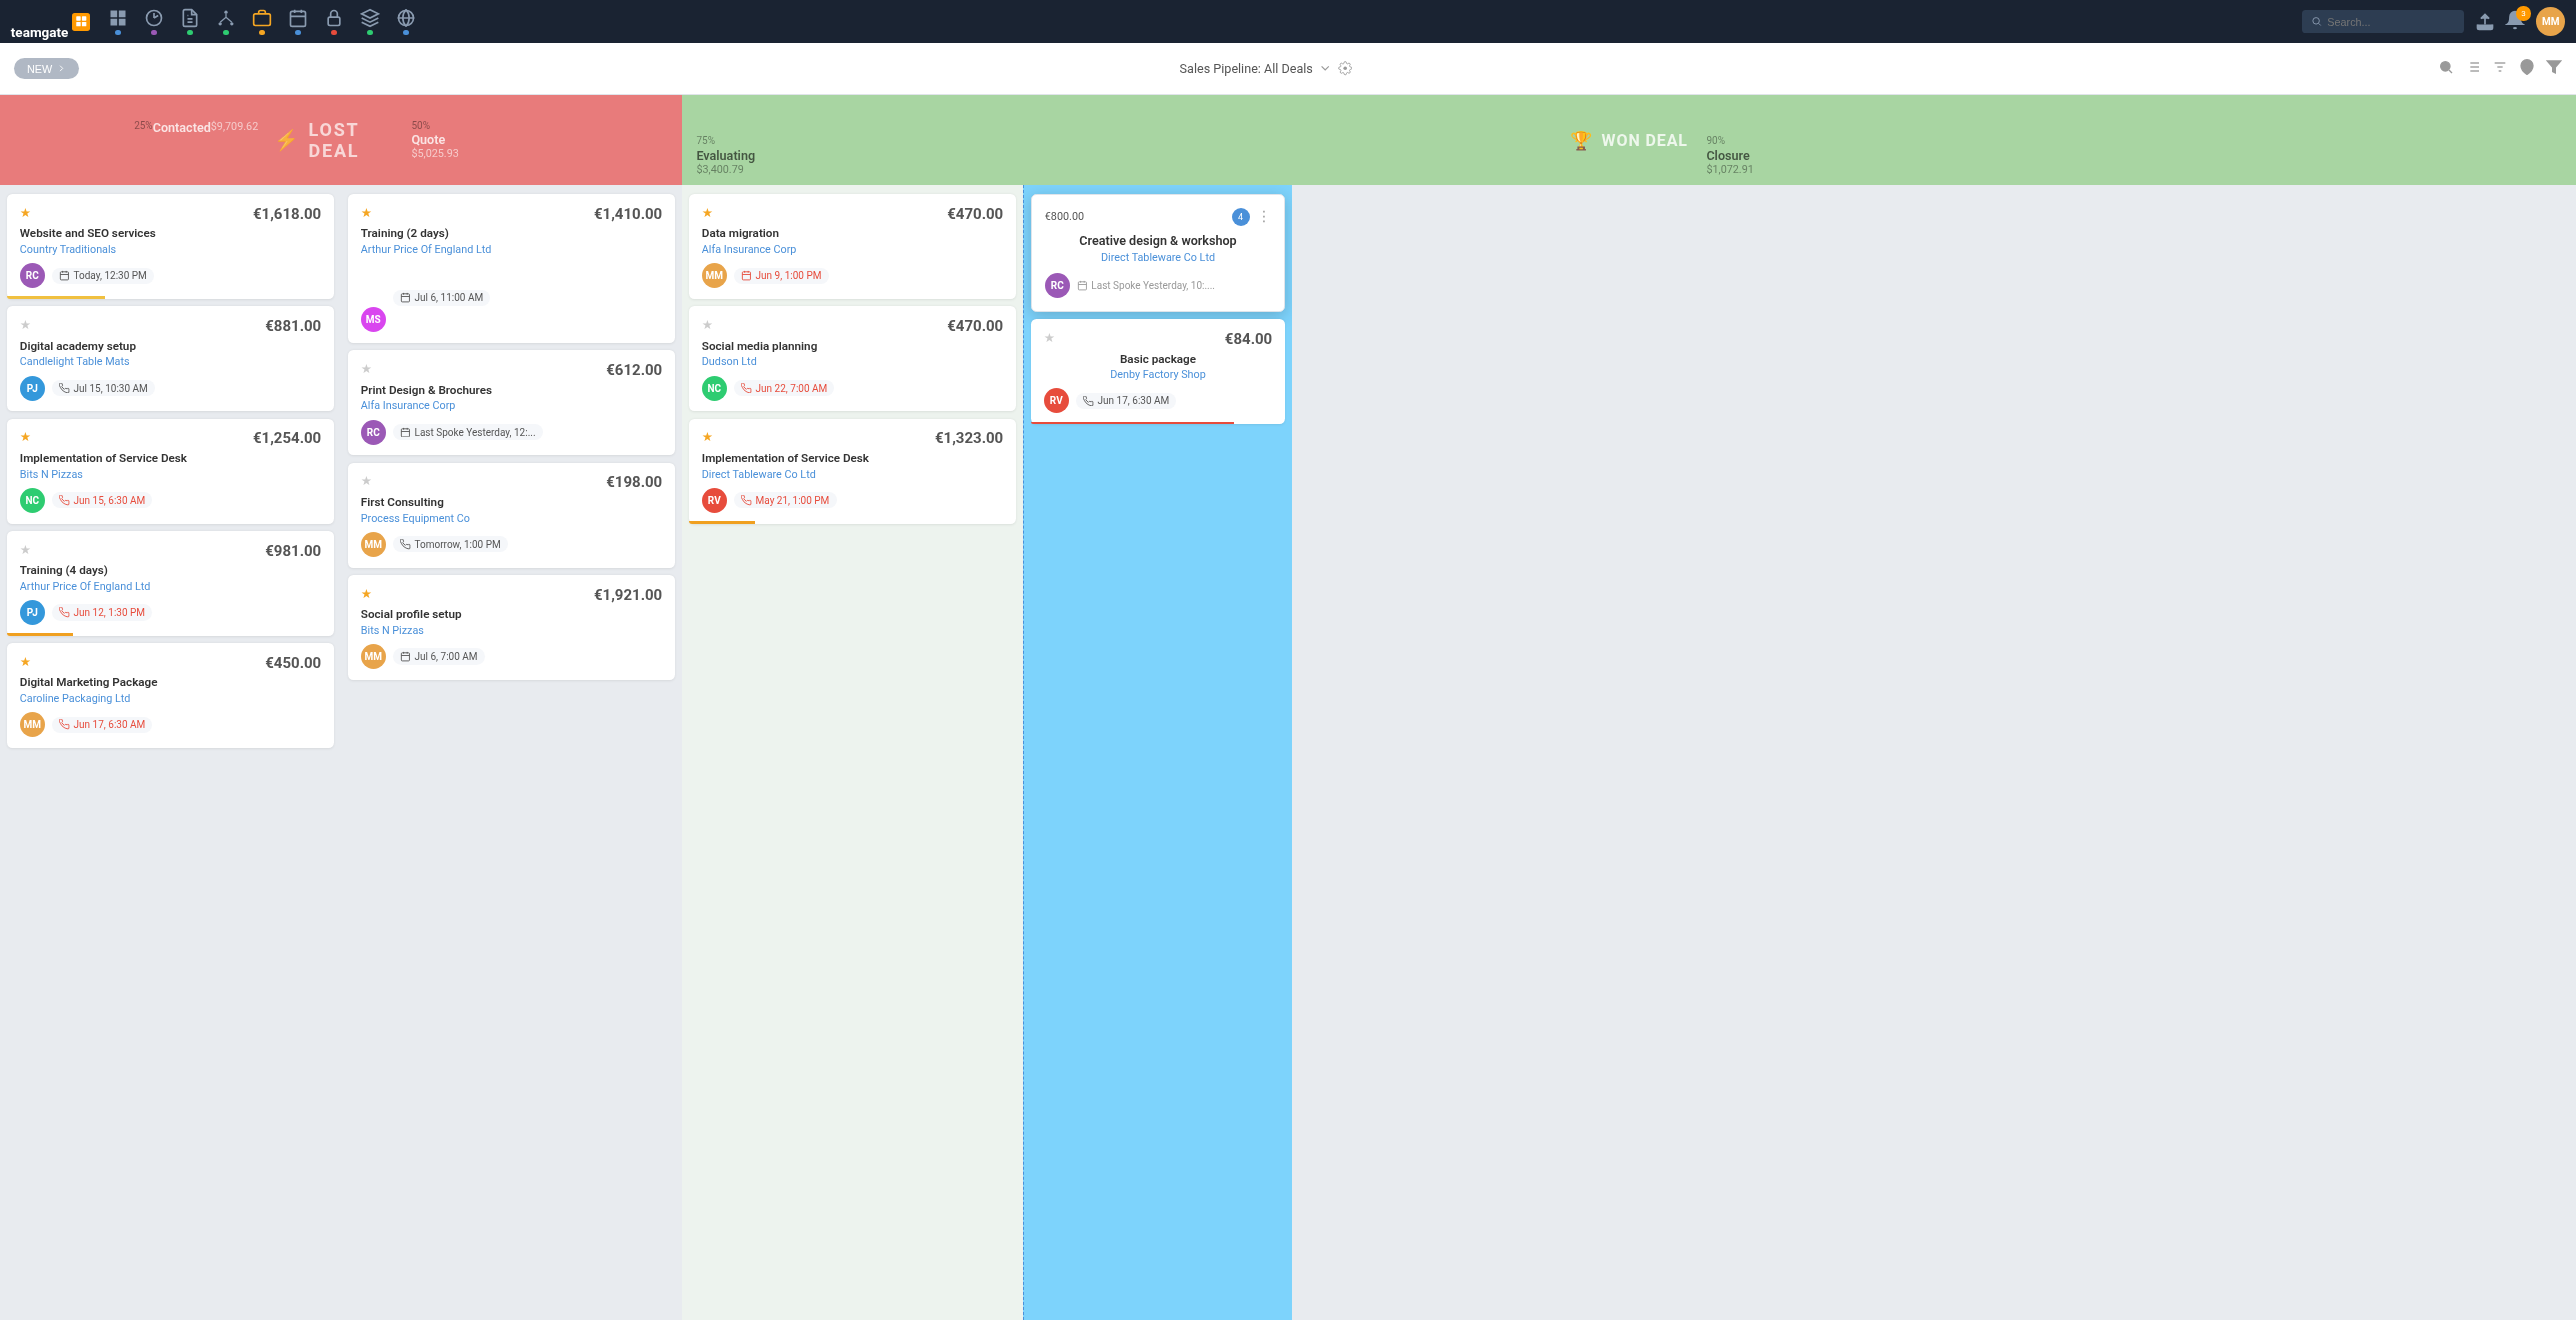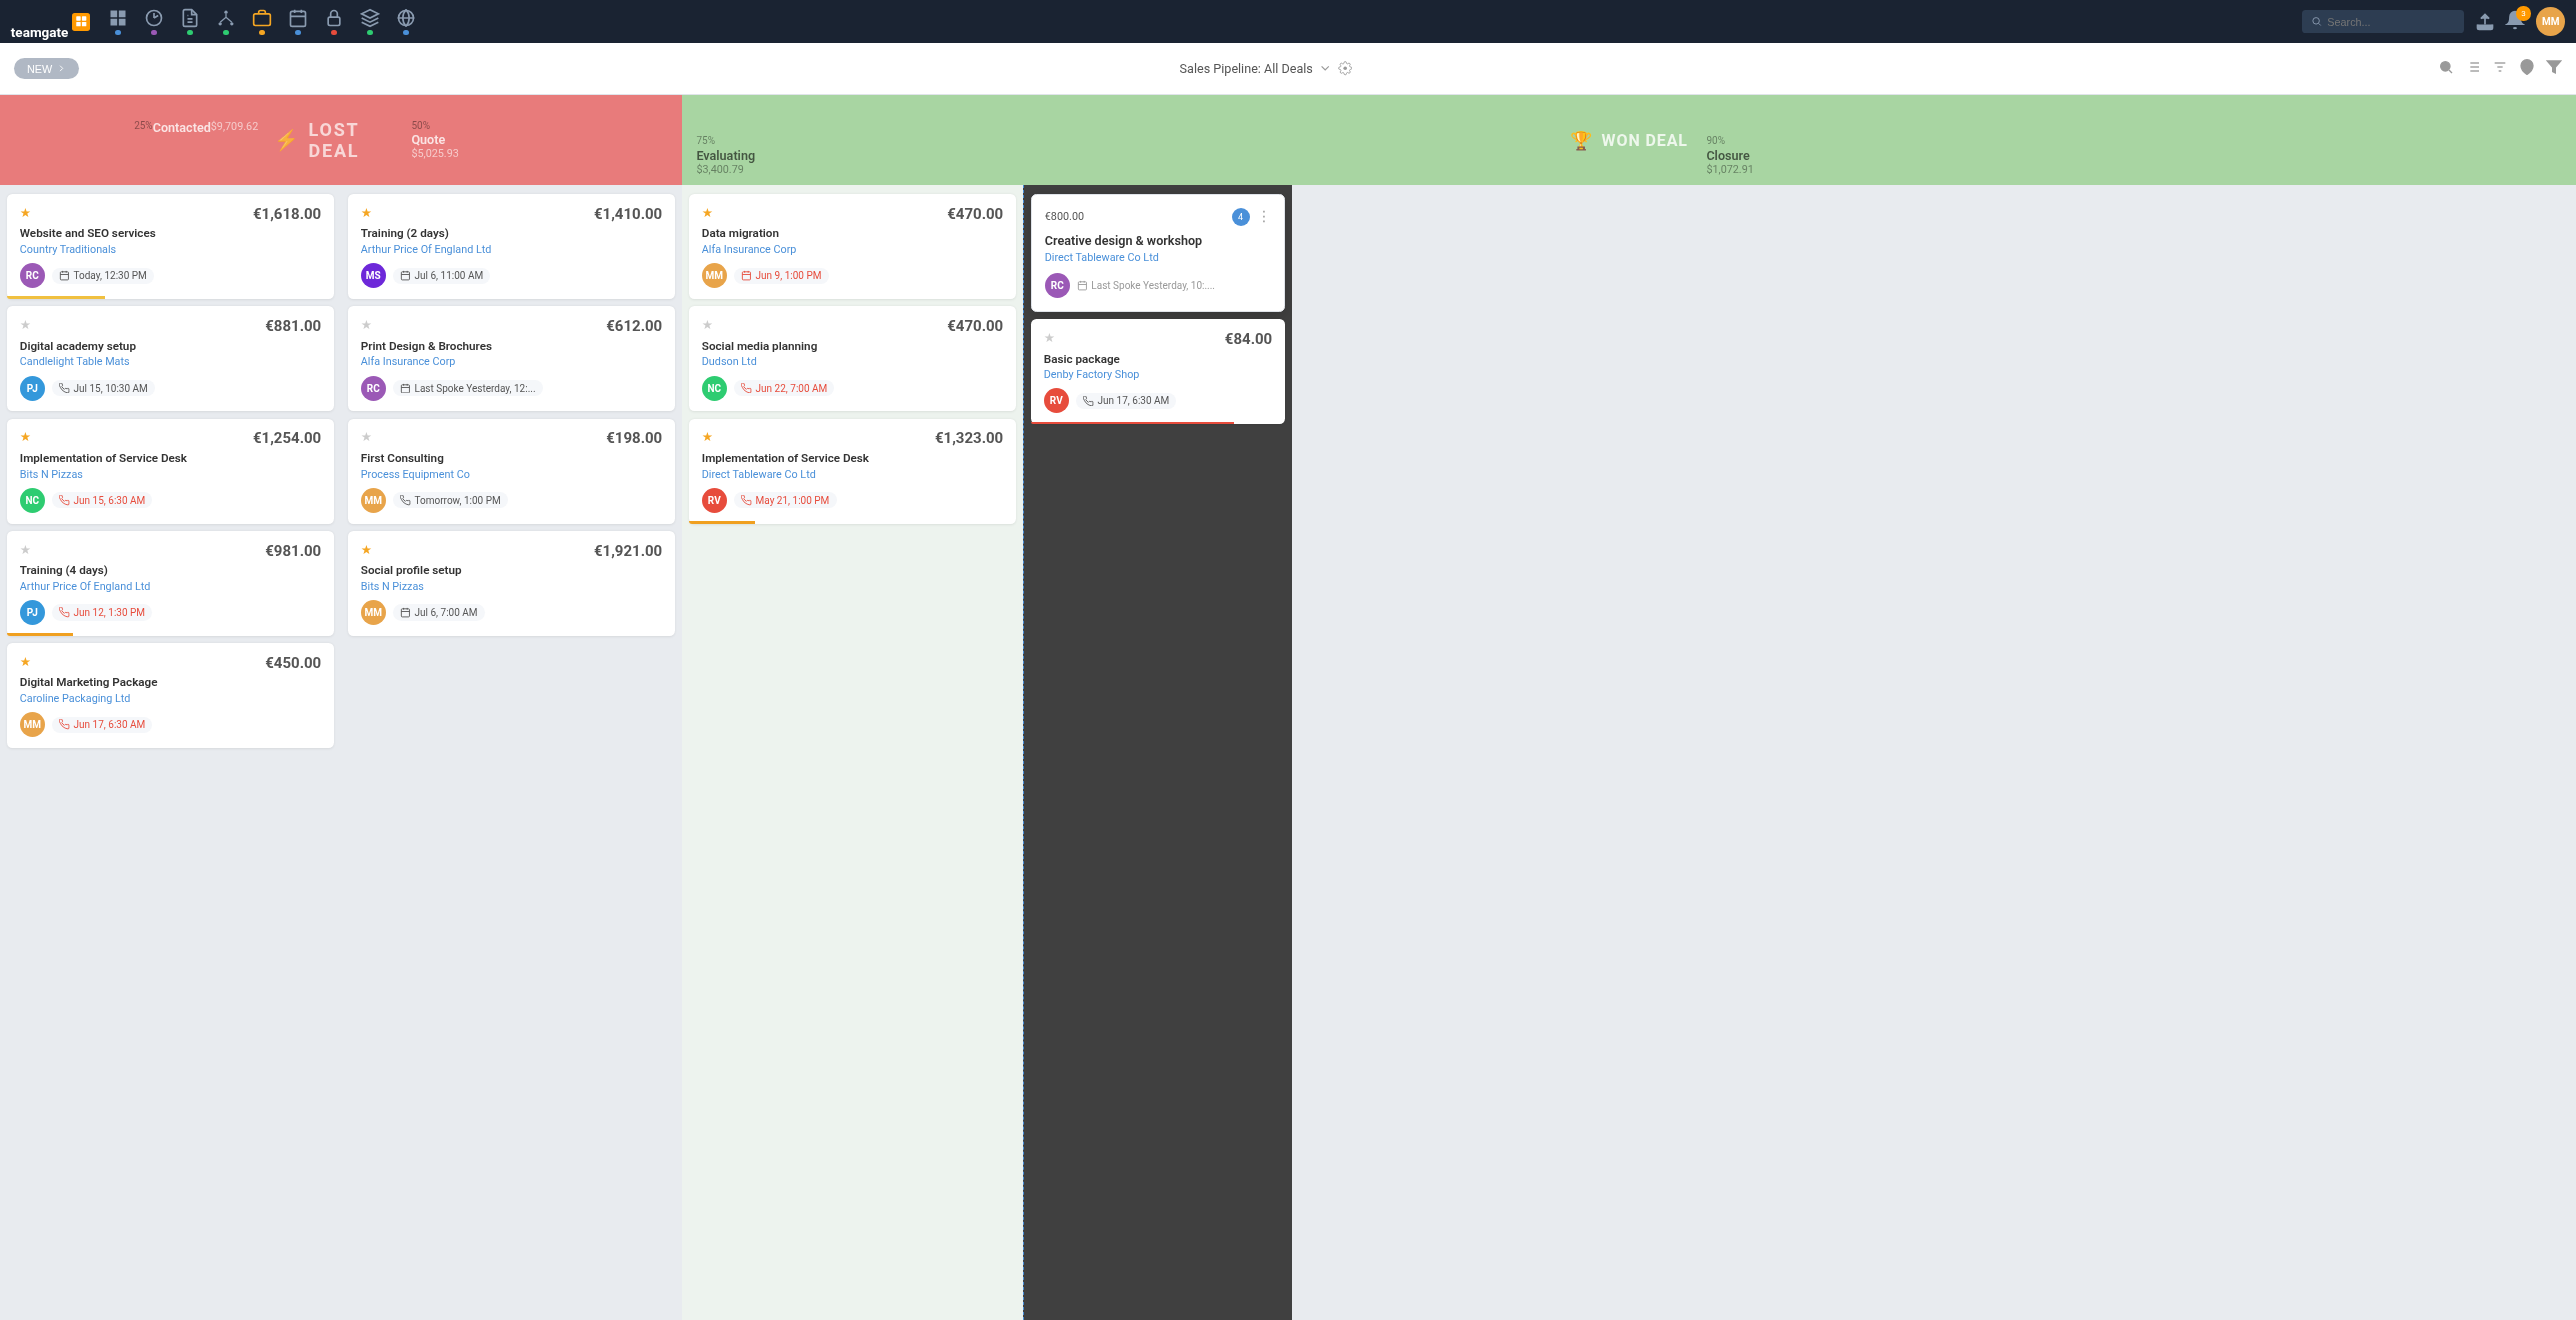--- a/index.html
+++ b/index.html
@@ -49,21 +49,21 @@
     }
     .deal-card-header { display: flex; justify-content: space-between; align-items: flex-start; margin-bottom: 3.6px; }
     .deal-star { color: #ccc; font-size: 12.6px; cursor: pointer; }
     .deal-star.active { color: #f5a623; }
     .deal-amount { color: #555; font-size: 15px; font-weight: 700; }
     .deal-title { font-size: 11.7px; font-weight: 600; color: #333; margin-bottom: 2.7px; }
     .deal-company { color: #4a90d9; font-size: 10.8px; margin-bottom: 7.2px; cursor: pointer; }
     .deal-footer { display: flex; align-items: center; gap: 7.2px; }
     .avatar { width: 25px; height: 25px; border-radius: 50%; display: flex; align-items: center; justify-content: center; font-size: 10px; font-weight: bold; color: #fff; flex-shrink: 0; }
     .avatar-rc { background: #9b59b6; }
-    .avatar-ms { background: #6d28d9; }
+    .avatar-ms { background: #d946ef; margin-top: 44px; }
     .avatar-mm { background: #e8a44a; }
     .avatar-pj { background: #3498db; }
     .avatar-nc { background: #2ecc71; }
     .avatar-rv { background: #e74c3c; }
     .deal-activity { display: flex; align-items: center; gap: 3.6px; font-size: 10px; color: #555; background: #f5f7fa; border-radius: 10.8px; padding: 2.7px 7.2px; }
     .deal-activity.overdue { color: #e74c3c; }
     .deal-activity svg { width: 10.8px; height: 10.8px; }
     .deal-progress { height: 2.7px; background: #f0c040; position: absolute; bottom: 0; left: 0; border-radius: 0 0 0 5.4px; }
     .deal-progress-orange { background: #f0a020; }
 
@@ -546,21 +546,21 @@
             <svg viewBox="0 0 24 24" fill="none" stroke="currentColor" stroke-width="2">
                 <path d="M22 16.92v3a2 2 0 01-2.18 2 19.79 19.79 0 01-8.63-3.07A19.5 19.5 0 013.07 9.81a19.79 19.79 0 01-3.07-8.68A2 2 0 012 .18h3a2 2 0 012 1.72c.127.96.361 1.903.7 2.81a2 2 0 01-.45 2.11L6.09 7.91a16 16 0 006 6l1.27-1.27a2 2 0 012.11-.45c.907.339 1.85.573 2.81.7A2 2 0 0122 14.92z"></path>
               </svg>
             May 21, 1:00 PM
           </div>
         </div>
         <div class="deal-progress deal-progress-orange" style="width:20%;"></div>
       </div>
     </div>
 
-    <div class="column" style="flex:0 0 269px; background:#404040; border-left: 1.8px dashed #4a90d9;">
+    <div class="column" style="flex:0 0 269px; background:#7dd3fc; border-left: 1.8px dashed #4a90d9; text-align: center;">
 
       <div class="popup-card">
         <div class="popup-header">
           <span class="popup-amount">€800.00</span>
           <div style="display:flex; align-items:center; gap:7.2px;">
             <span class="popup-badge">4</span>
             <span class="popup-more">⋮</span>
           </div>
         </div>
         <div class="popup-title">Creative design &amp; workshop</div>

